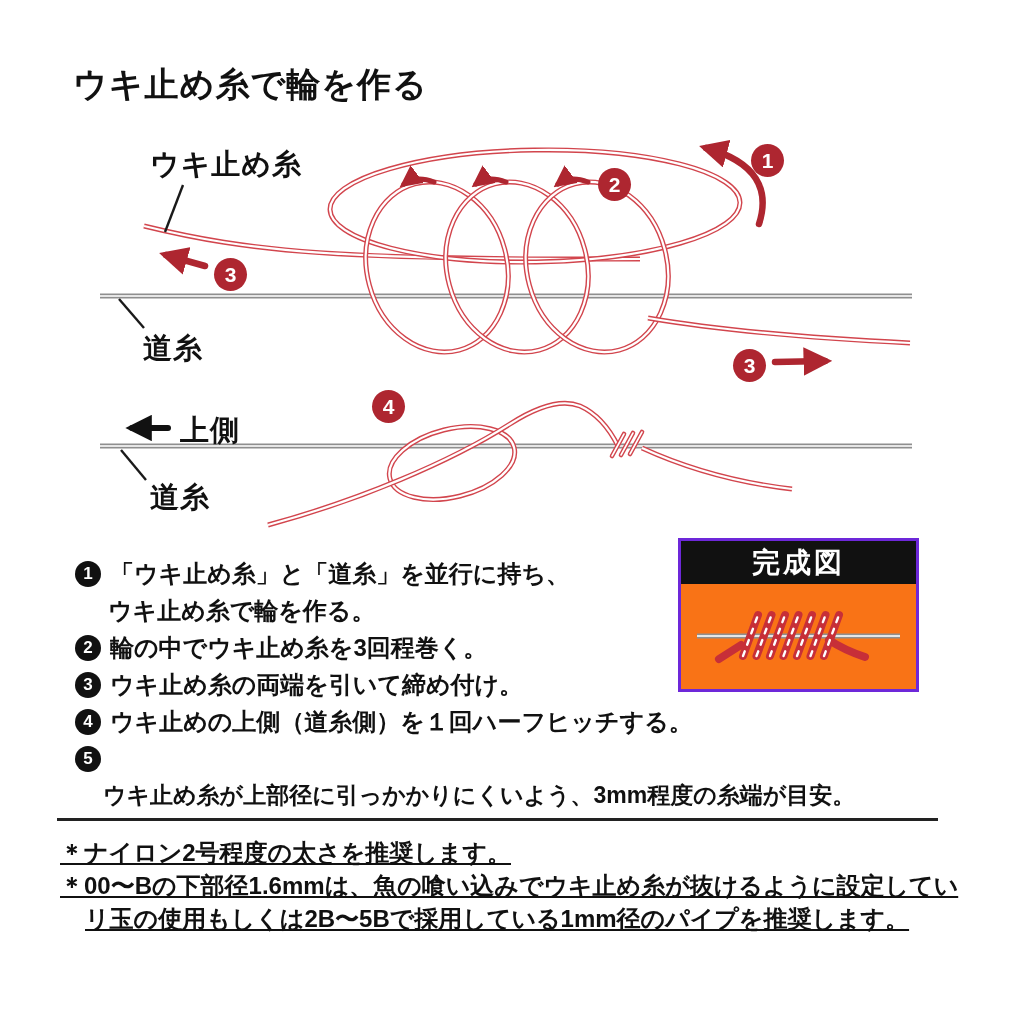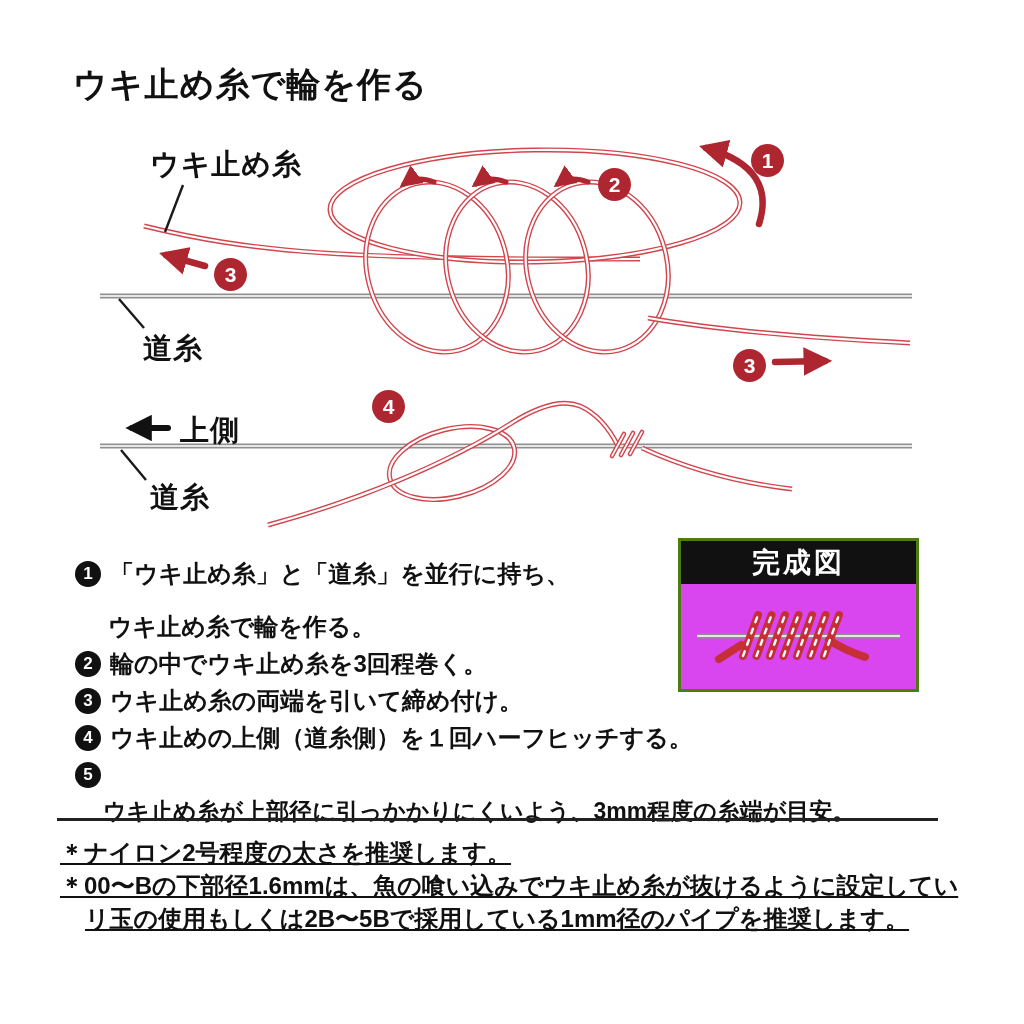--- a/index.html
+++ b/index.html
@@ -27,26 +27,26 @@
   .arrow-black{fill:none;stroke:#111;stroke-linecap:round;}
   .pointer{fill:none;stroke:#1a1a1a;stroke-width:2.4;}
 
   .steps{left:75px;top:555px;}
   .step-row{display:flex;align-items:center;height:37px;font-size:24px;font-weight:600;white-space:nowrap;}
   .step-row .bullet{
     width:26px;height:26px;border-radius:50%;background:#111;color:#fff;
     font-size:17px;line-height:26px;font-weight:700;text-align:center;
     margin-right:9px;flex-shrink:0;
   }
-  .step-row.cont{padding-left:33px;margin-top:16px;}
+  .step-row.cont{padding-left:33px;}
   .step-row.small{font-size:23px;padding-left:28px;}
 
   .finish-box{
-    left:678px;top:538px;width:241px;height:154px;border:3px solid #4d7c0f;
-    box-sizing:border-box;background:#d946ef;
+    left:678px;top:538px;width:241px;height:154px;border:3px solid #6d28d9;
+    box-sizing:border-box;background:#f97316;
   }
   .finish-header{
     height:43px;background:#111;color:#fff;font-size:28px;font-weight:800;
     text-align:center;line-height:43px;letter-spacing:3px;
   }
   .divider{left:57px;top:818px;width:881px;height:3px;background:#222;}
   .footnotes{left:60px;top:836px;text-decoration:underline;}
   .fn-row{height:33px;font-size:24px;font-weight:600;white-space:nowrap;display:flex;align-items:center;}
   .fn-row.cont{padding-left:25px;}
 </style>

